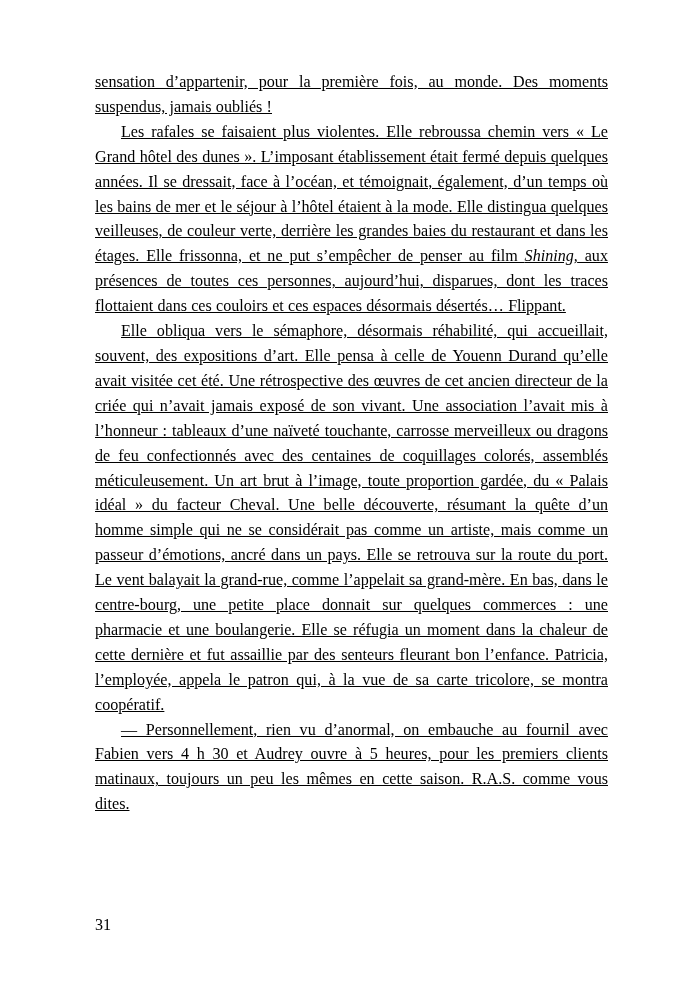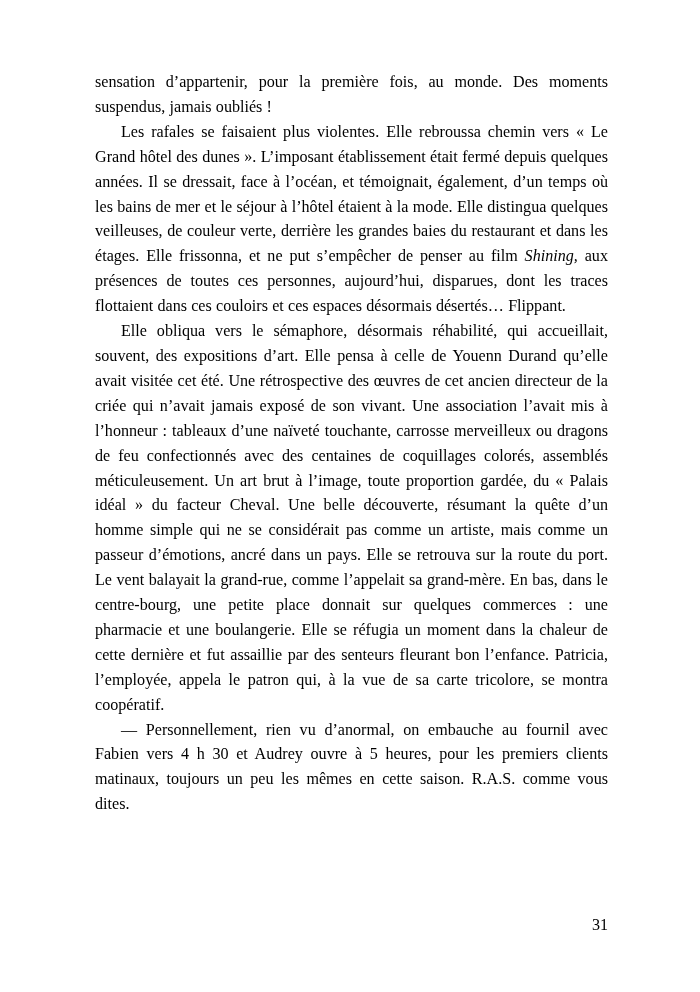--- a/index.html
+++ b/index.html
@@ -32,36 +32,36 @@
   .para {
     margin: 0;
     text-align: justify;
     text-justify: inter-word;
     font-size: 16.1px;
     line-height: 24.9px;
     letter-spacing: 0.01px;
     word-spacing: 0.2px;
     -webkit-hyphens: none;
     hyphens: none;
+    text-decoration: underline;
   }
   .para.indent {
     text-indent: 26px;
   }
   .para.no-indent {
     text-indent: 0;
   }
   .para .ital {
     font-style: italic;
   }
   .page-number {
     position: absolute;
     left: 95px;
     top: 915px;
     width: 513px;
-    text-align: right;
     font-size: 16.1px;
     line-height: 20px;
   }
 </style>
 </head>
 <body>
 
 <div class="page">
 
   <div class="text-column">

